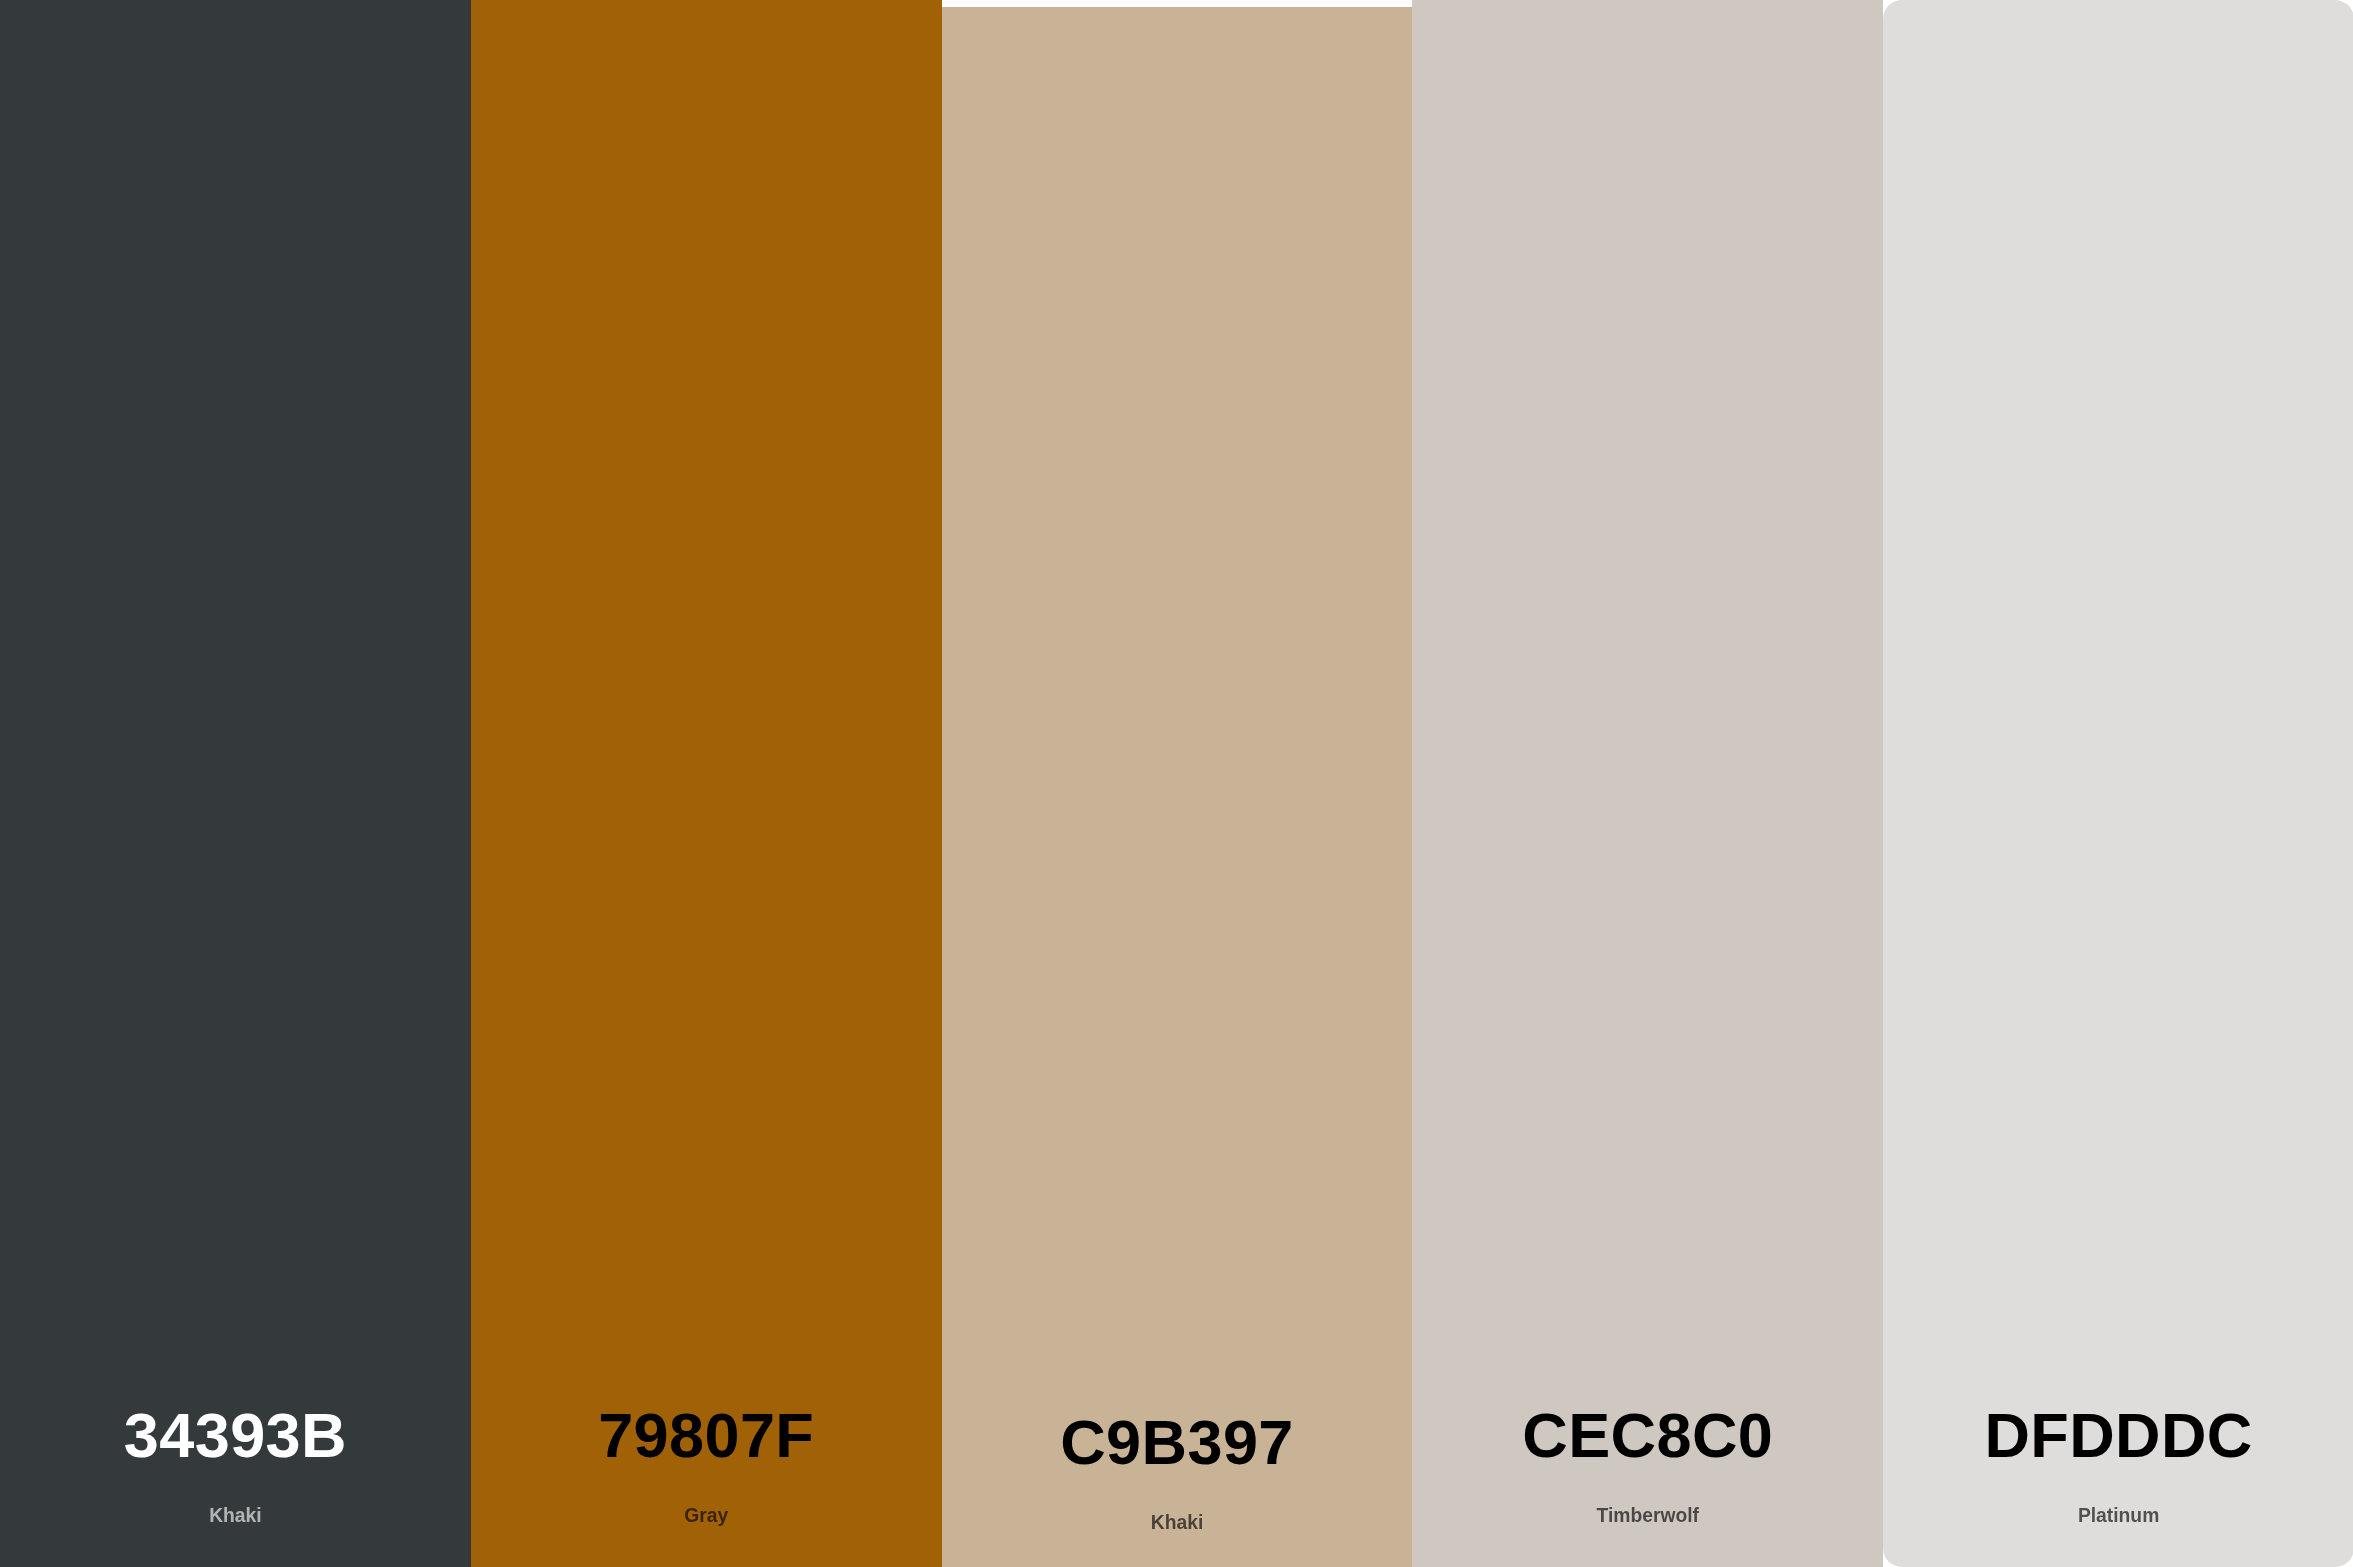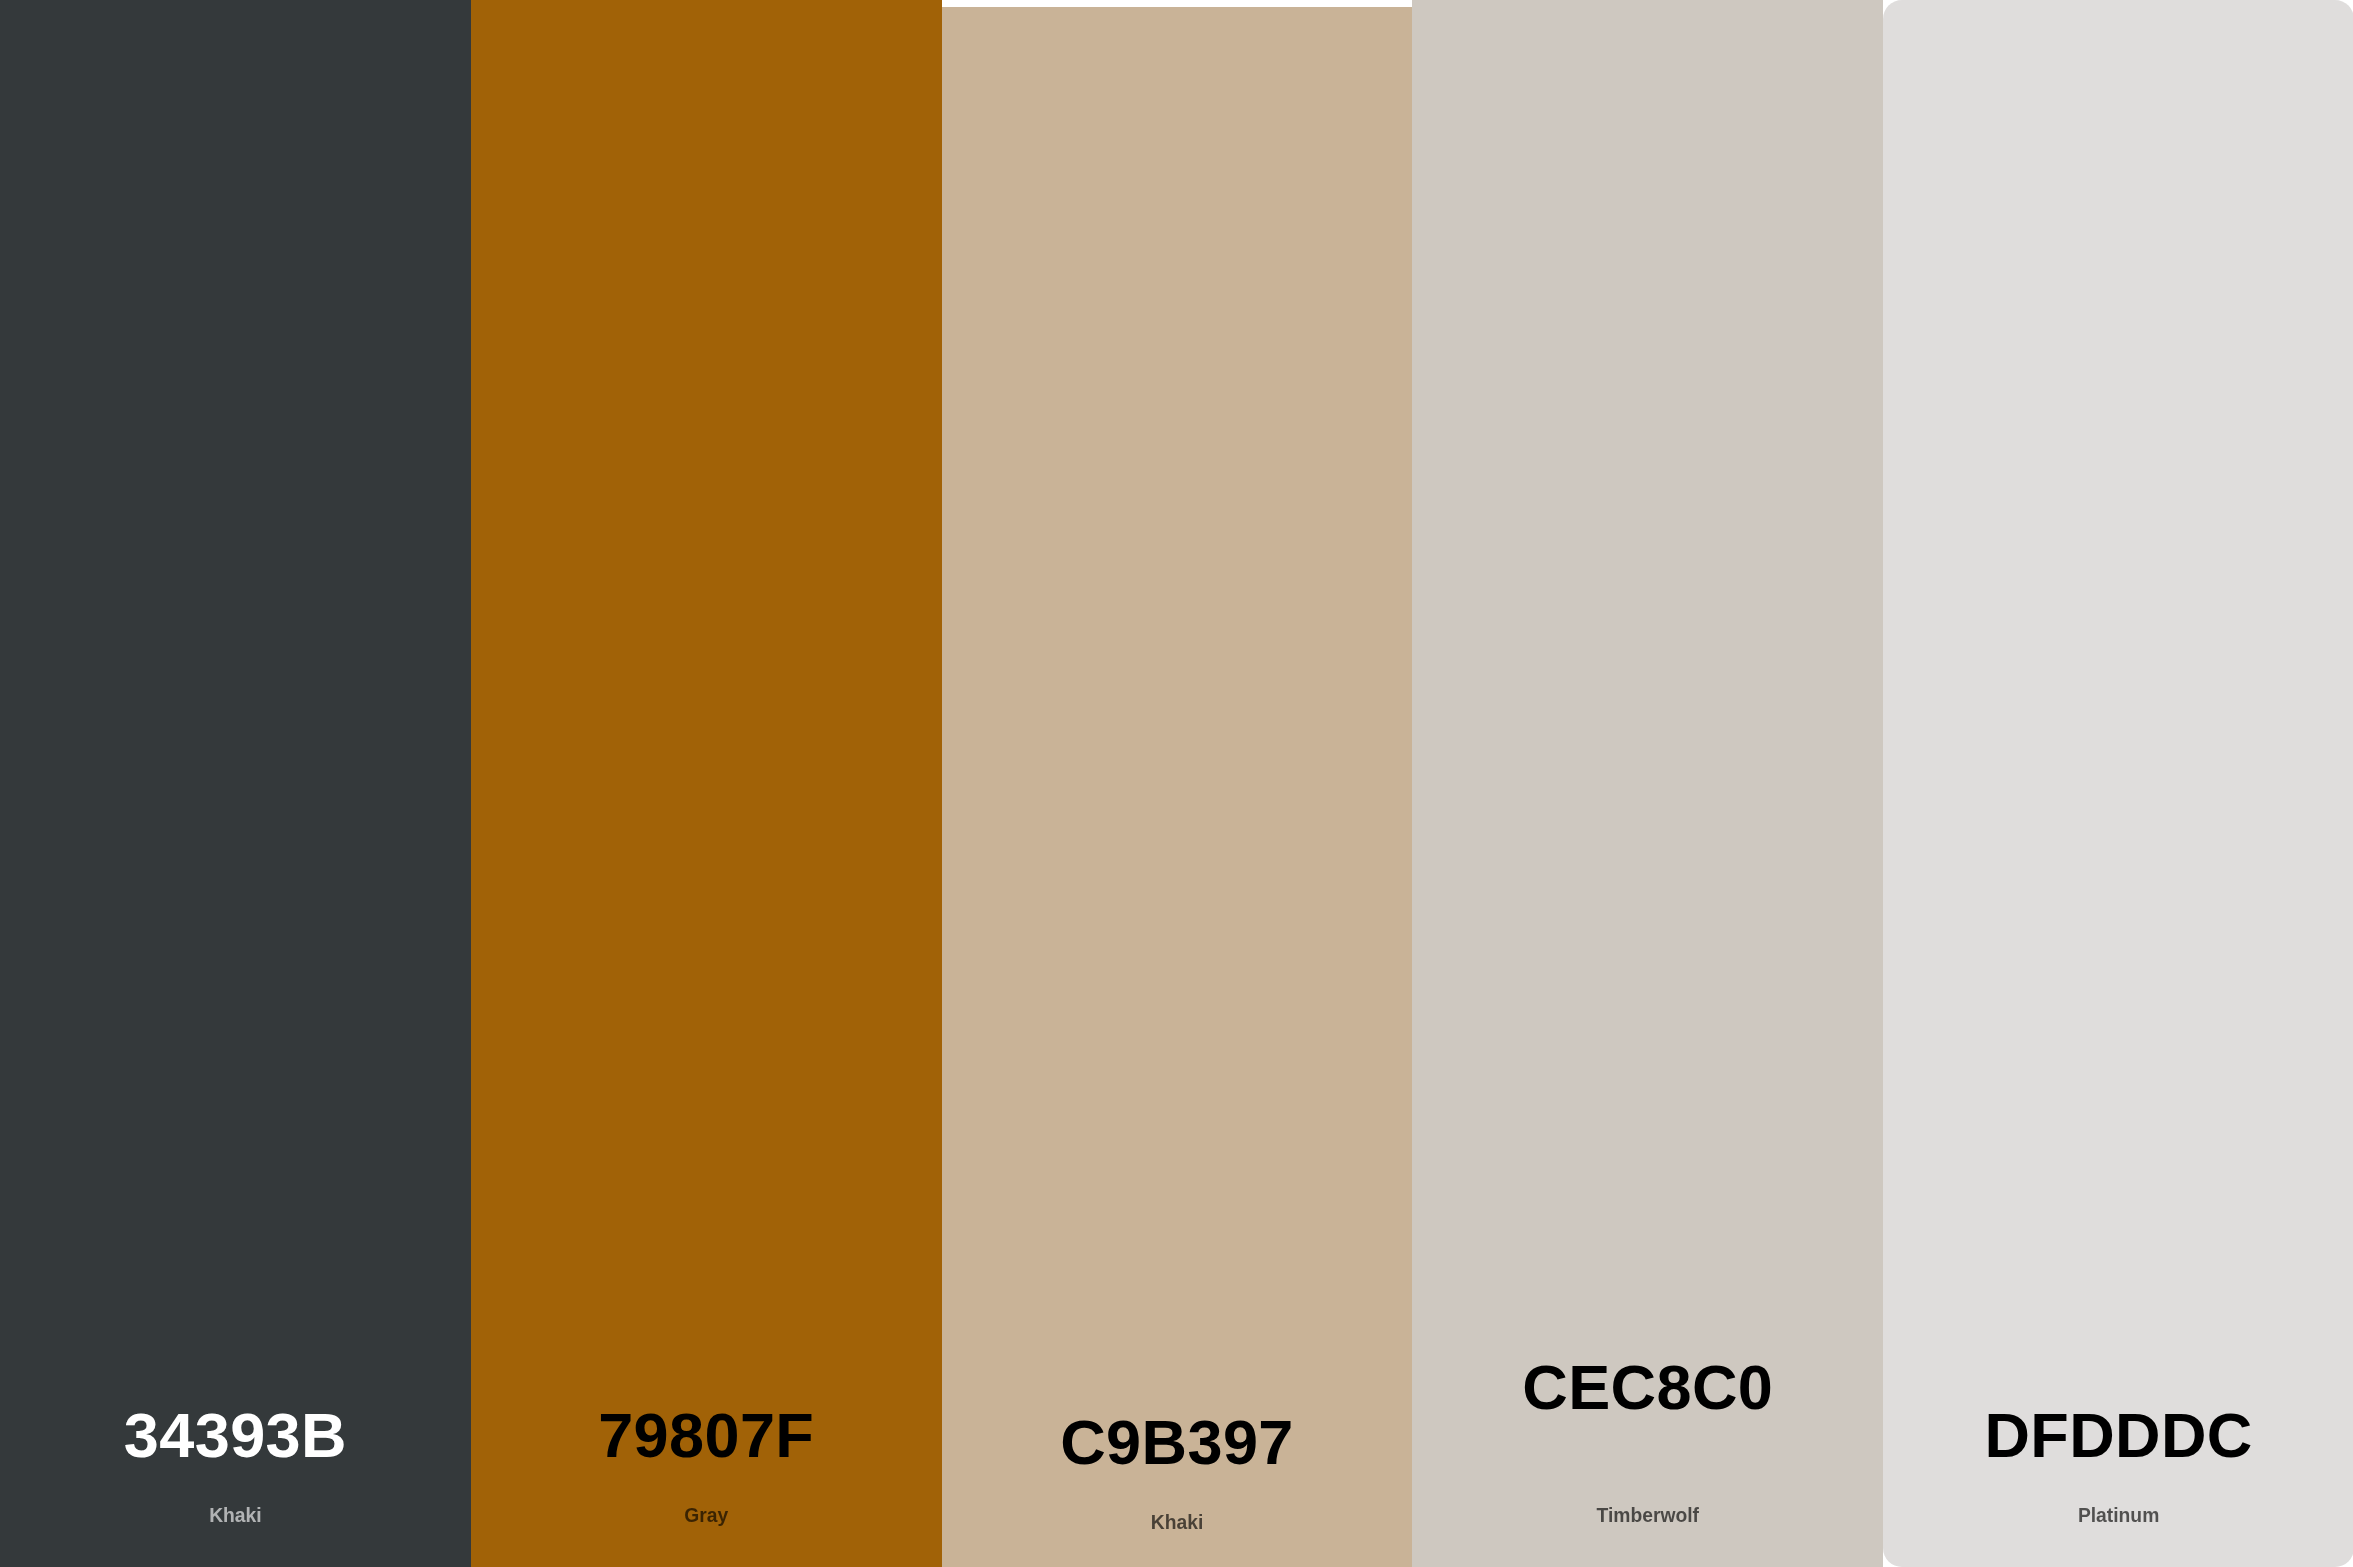--- a/index.html
+++ b/index.html
@@ -76,21 +76,21 @@
       <div class="swatch-name">Khaki</div>
     </div>
     <div class="swatch on-light" style="background-color: #a16207;">
       <div class="swatch-hex">79807F</div>
       <div class="swatch-name">Gray</div>
     </div>
     <div class="swatch on-light" style="background-color: rgb(201, 179, 151); margin-top: 7px;">
       <div class="swatch-hex">C9B397</div>
       <div class="swatch-name">Khaki</div>
     </div>
-    <div class="swatch on-light" style="background-color: rgb(206, 200, 192); gap: 48px;">
+    <div class="swatch on-light" style="background-color: rgb(206, 200, 192);">
       <div class="swatch-hex">CEC8C0</div>
       <div class="swatch-name">Timberwolf</div>
     </div>
     <div class="swatch on-light" style="background-color: rgb(223, 221, 220); border-radius: 19px;">
       <div class="swatch-hex">DFDDDC</div>
       <div class="swatch-name">Platinum</div>
     </div>
   </div>
 
 

